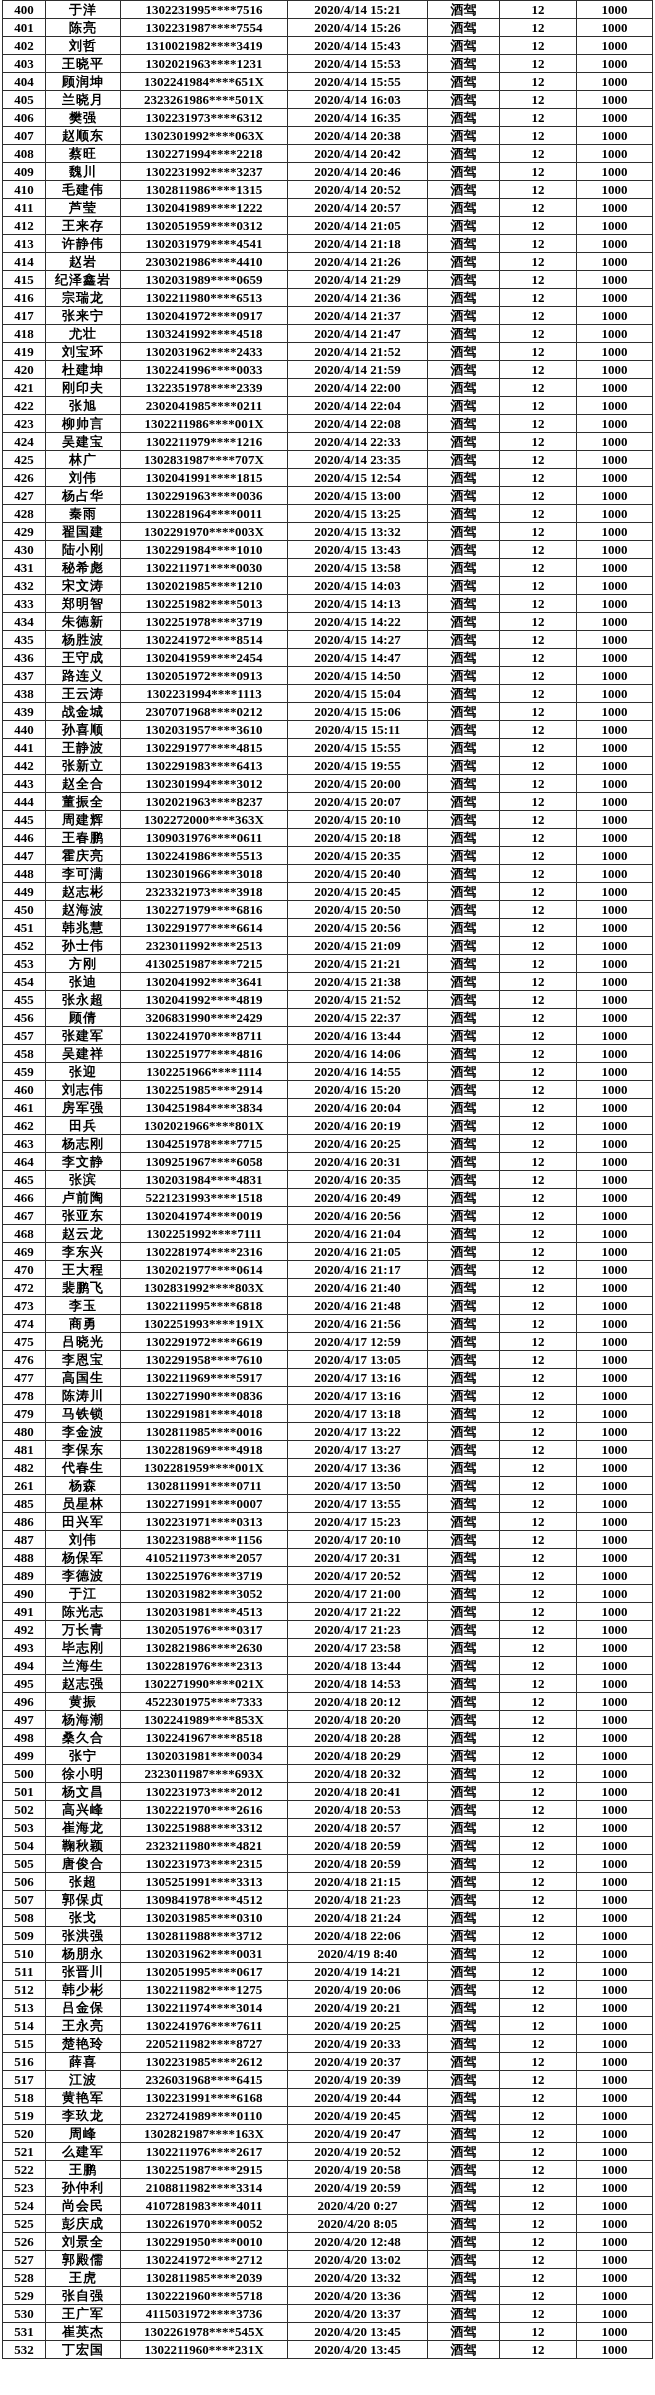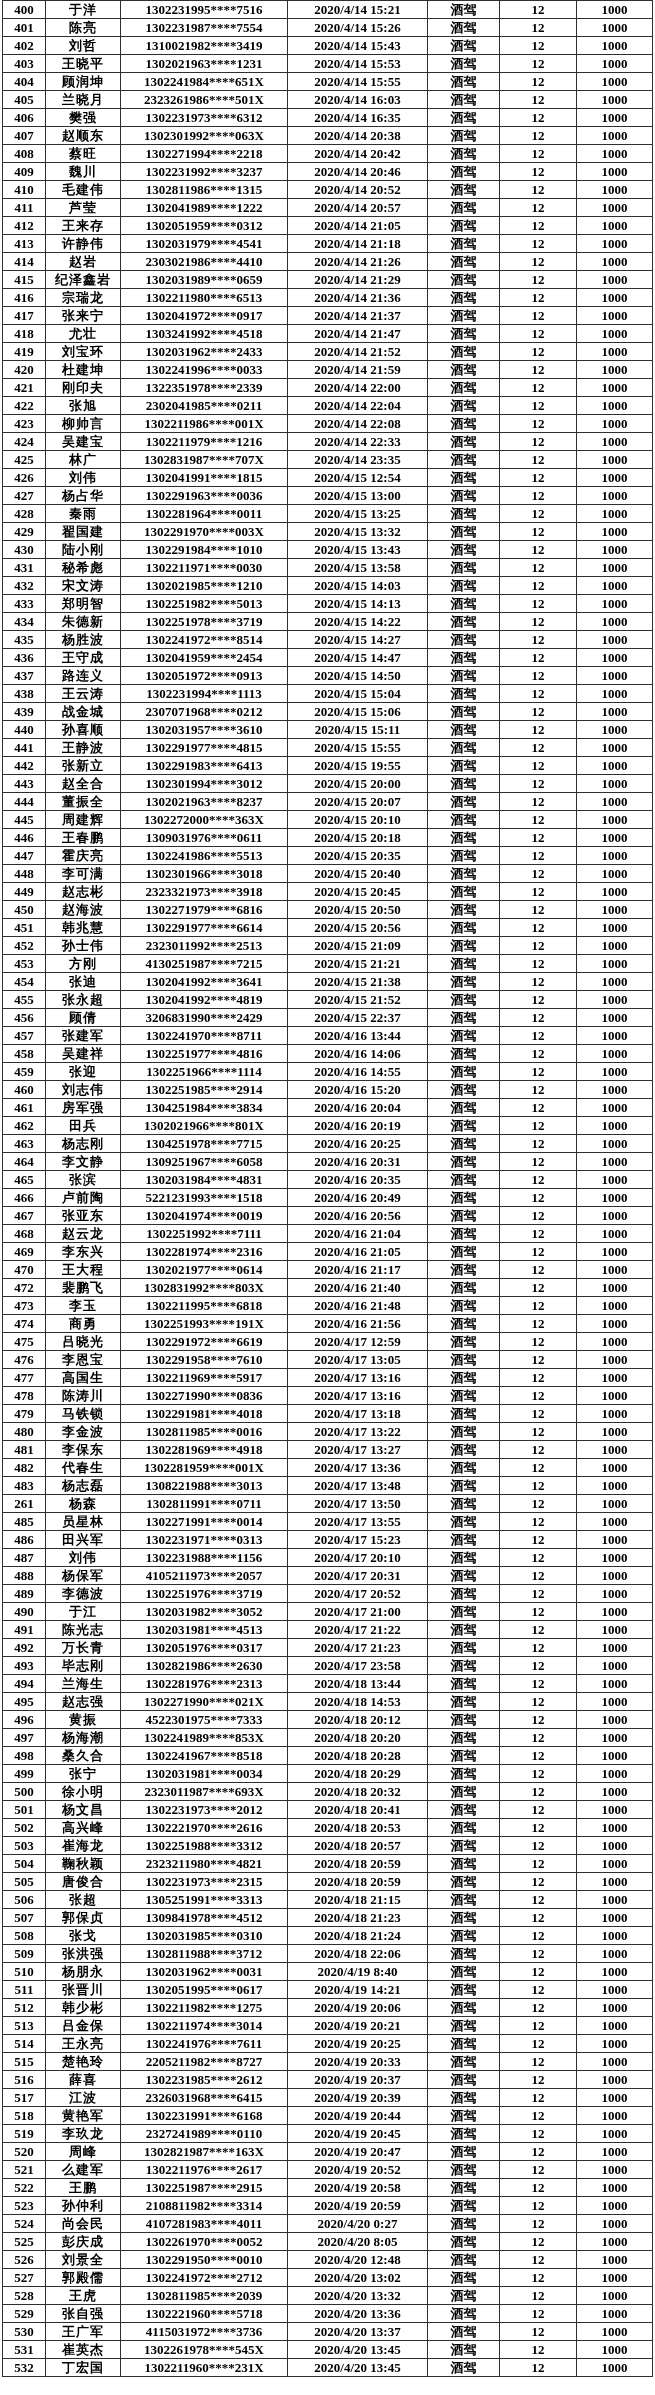--- a/index.html
+++ b/index.html
@@ -764,41 +764,32 @@
       <tr>
         <td class="col-seq">482</td>
         <td class="col-name">代春生</td>
         <td class="col-id">1302281959****001X</td>
         <td class="col-datetime">2020/4/17 13:36</td>
         <td class="col-violation">酒驾</td>
         <td class="col-points">12</td>
         <td class="col-fine">1000</td>
       </tr>
       <tr>
-        <td class="col-seq">483</td>
-        <td class="col-name">杨志磊</td>
-        <td class="col-id">1308221988****3013</td>
-        <td class="col-datetime">2020/4/17 13:48</td>
-        <td class="col-violation">酒驾</td>
-        <td class="col-points">12</td>
-        <td class="col-fine">1000</td>
-      </tr>
-      <tr>
         <td class="col-seq">261</td>
         <td class="col-name">杨森</td>
         <td class="col-id">1302811991****0711</td>
         <td class="col-datetime">2020/4/17 13:50</td>
         <td class="col-violation">酒驾</td>
         <td class="col-points">12</td>
         <td class="col-fine">1000</td>
       </tr>
       <tr>
         <td class="col-seq">485</td>
         <td class="col-name">员星林</td>
-        <td class="col-id">1302271991****0014</td>
+        <td class="col-id">1302271991****0007</td>
         <td class="col-datetime">2020/4/17 13:55</td>
         <td class="col-violation">酒驾</td>
         <td class="col-points">12</td>
         <td class="col-fine">1000</td>
       </tr>
       <tr>
         <td class="col-seq">486</td>
         <td class="col-name">田兴军</td>
         <td class="col-id">1302231971****0313</td>
         <td class="col-datetime">2020/4/17 15:23</td>

